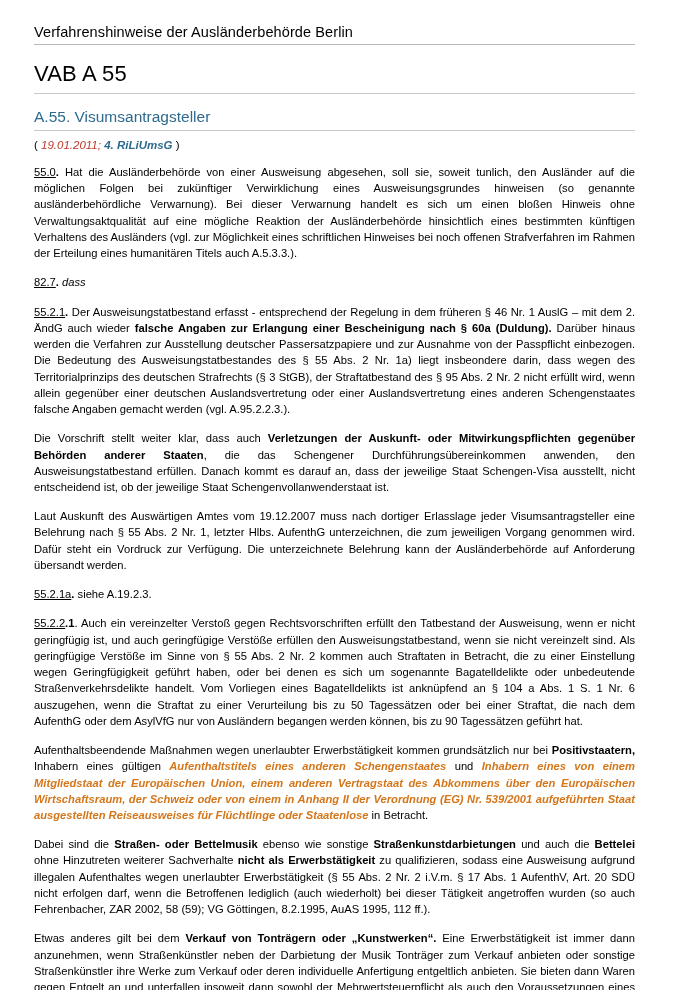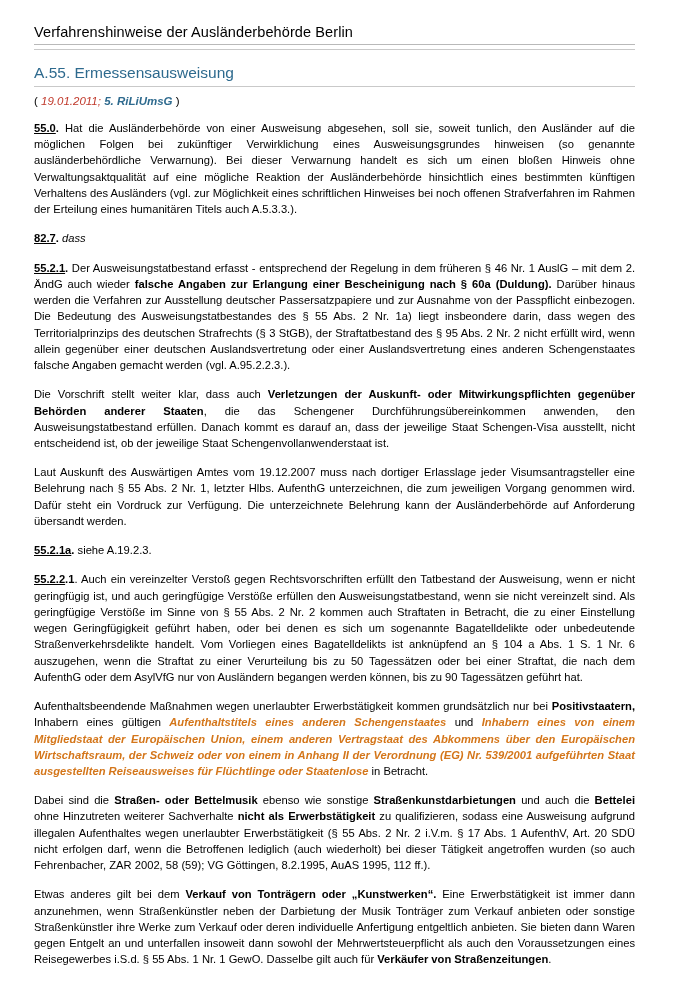--- a/index.html
+++ b/index.html
@@ -64,21 +64,21 @@
     font-style: italic;
   }
   .body-text {
     font-size: 11.2px;
     line-height: 1.45;
     text-align: justify;
     margin: 13px 0 0 0;
     color: #000;
   }
   .num {
-    font-weight: bold;
+    font-weight: normal;
     text-decoration: underline;
   }
   .num-plain {
     font-weight: bold;
   }
   b.strong {
     font-weight: bold;
   }
   .italic {
     font-style: italic;
@@ -90,27 +90,28 @@
   }
 </style>
 </head>
 <body>
 
 <div class="page">
 
   <h1 class="doc-title">Verfahrenshinweise der Ausländerbehörde Berlin</h1>
   <hr class="rule">
 
+  <h2 class="vab-title">VAB A 55</h2>
   <hr class="rule thin">
 
-  <h3 class="section-title">A.55. Ermessensausweisung</h3>
+  <h3 class="section-title">A.55. Visumsantragsteller</h3>
   <hr class="rule thin">
 
   <p class="meta-line">
-    <span>( </span><span class="date">19.01.2011;</span> <span class="ref">5. RiLiUmsG</span><span> )</span>
+    <span>( </span><span class="date">19.01.2011;</span> <span class="ref">4. RiLiUmsG</span><span> )</span>
   </p>
 
   <p class="body-text">
     <span class="num">55.0</span><span class="num-plain">.</span><span> Hat die Ausländerbehörde von einer Ausweisung abgesehen, soll sie, soweit tunlich, den Ausländer auf die möglichen Folgen bei zukünftiger Verwirklichung eines Ausweisungsgrundes hinweisen (so genannte ausländerbehördliche Verwarnung). Bei dieser Verwarnung handelt es sich um einen bloßen Hinweis ohne Verwaltungsaktqualität auf eine mögliche Reaktion der Ausländerbehörde hinsichtlich eines bestimmten künftigen Verhaltens des Ausländers (vgl. zur Möglichkeit eines schriftlichen Hinweises bei noch offenen Strafverfahren im Rahmen der Erteilung eines humanitären Titels auch A.5.3.3.).</span>
   </p>
 
   <p class="body-text">
     <span class="num">82.7</span><span class="num-plain">.</span><span class="italic"> dass</span>
   </p>
 

